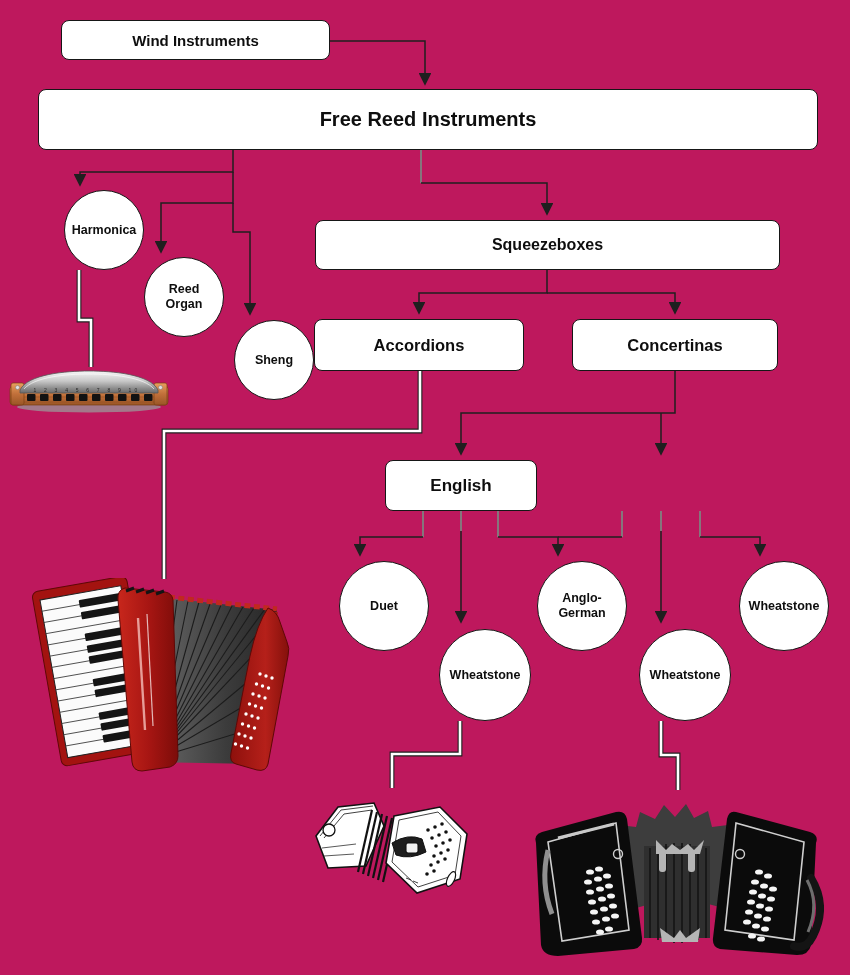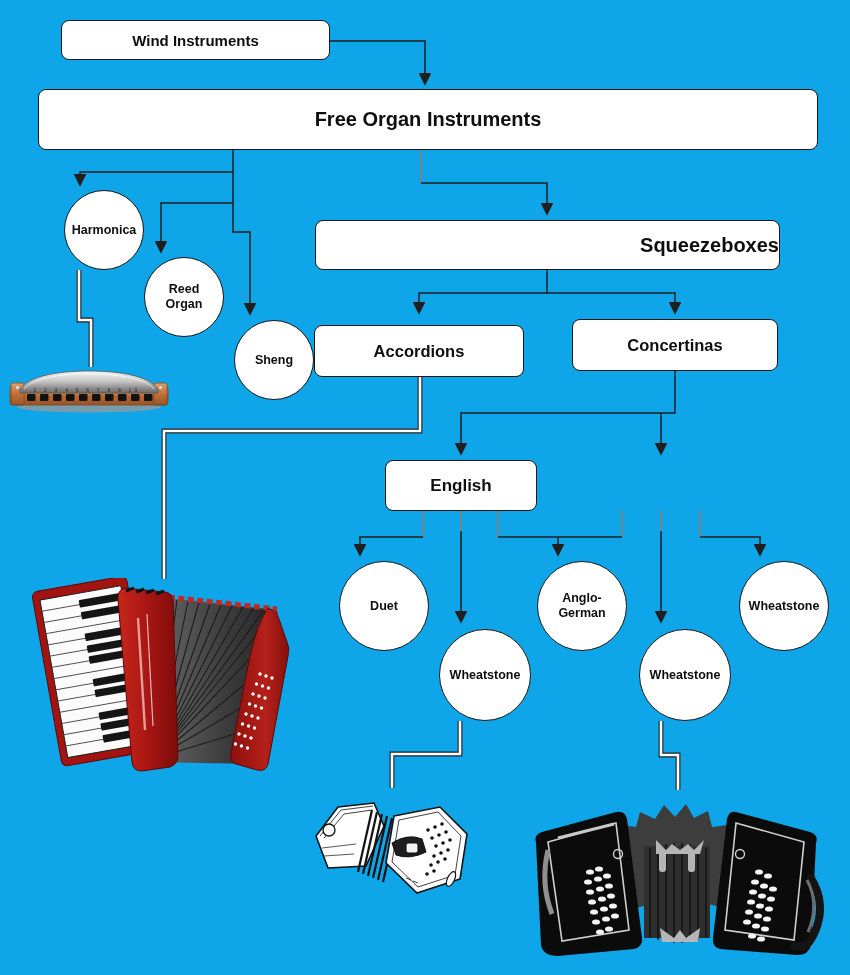--- a/index.html
+++ b/index.html
@@ -1,30 +1,30 @@
 <!DOCTYPE html>
 <html><head>
 <meta charset="utf-8">
 <style>
   html,body{margin:0;padding:0;background:#fff;}
-  #canvas{position:relative;width:850px;height:975px;background:#0ea5e9;overflow:hidden;
+  #canvas{position:relative;width:850px;height:975px;background:#be185d;overflow:hidden;
           font-family:"Liberation Sans", sans-serif;}
   #edges{position:absolute;left:0;top:0;z-index:1;}
   .node-box{position:absolute;z-index:3;background:#fff;border:1.6px solid #161616;border-radius:8px;
             display:flex;align-items:center;justify-content:center;font-weight:bold;color:#0e0e0e;
             box-sizing:border-box;text-align:center;}
   .node-circle{position:absolute;z-index:3;background:#fff;border:1.4px solid #161616;border-radius:50%;
             display:flex;align-items:center;justify-content:center;font-weight:bold;color:#0e0e0e;
             box-sizing:border-box;text-align:center;font-size:12.5px;line-height:1.2;margin-left:24px;}
   .illus{position:absolute;z-index:2;}
   
   #n-wind       {left:61px;  top:20px;  width:269px; height:40px; font-size:15px;}
   #n-freereed   {left:38px;  top:89px;  width:780px; height:61px; font-size:20px;}
-  #n-squeeze    {left:315px; top:220px; width:465px; height:50px; font-size:20px;justify-content:flex-end;}
-  #n-accordions {left:314px; top:319px; width:210px; height:52px; font-size:16.5px;margin-top:6px;}
+  #n-squeeze    {left:315px; top:220px; width:465px; height:50px; font-size:16px;}
+  #n-accordions {left:314px; top:319px; width:210px; height:52px; font-size:16.5px;}
   #n-concertinas{left:572px; top:319px; width:206px; height:52px; font-size:16.5px;}
   #n-english    {left:385px; top:460px; width:152px; height:51px; font-size:17px;}
   #n-german     {left:585px; top:460px; width:152px; height:51px; font-size:17px;}
   #n-harmonica  {left:40px;  top:190px; width:80px;  height:80px; padding:0 5px;}
   #n-reedorgan  {left:120px; top:257px; width:80px;  height:80px; padding:0 15px;}
   #n-sheng      {left:210px; top:320px; width:80px;  height:80px;}
   #n-duet       {left:315px; top:561px; width:90px;  height:90px;}
   #n-anglo      {left:513px; top:561px; width:90px;  height:90px; padding:0 12px;}
   #n-bandoneon  {left:715px; top:561px; width:90px;  height:90px; padding:0 6px;}
   #n-wheatstone {left:415px; top:629px; width:92px;  height:92px; padding:0 5px;}
@@ -87,21 +87,21 @@
           <path d="M661 721 V755 H678 V790"></path>
         </g>
       </g>
     </g>
   </svg>
 
   <div class="node-box" id="n-wind">
       <span>Wind Instruments</span>
     </div>
   <div class="node-box" id="n-freereed">
-      <span>Free Organ Instruments</span>
+      <span>Free Reed Instruments</span>
     </div>
   <div class="node-box" id="n-squeeze">
       <span>Squeezeboxes</span>
     </div>
   <div class="node-box" id="n-accordions">
       <span>Accordions</span>
     </div>
   <div class="node-box" id="n-concertinas">
       <span>Concertinas</span>
     </div>

